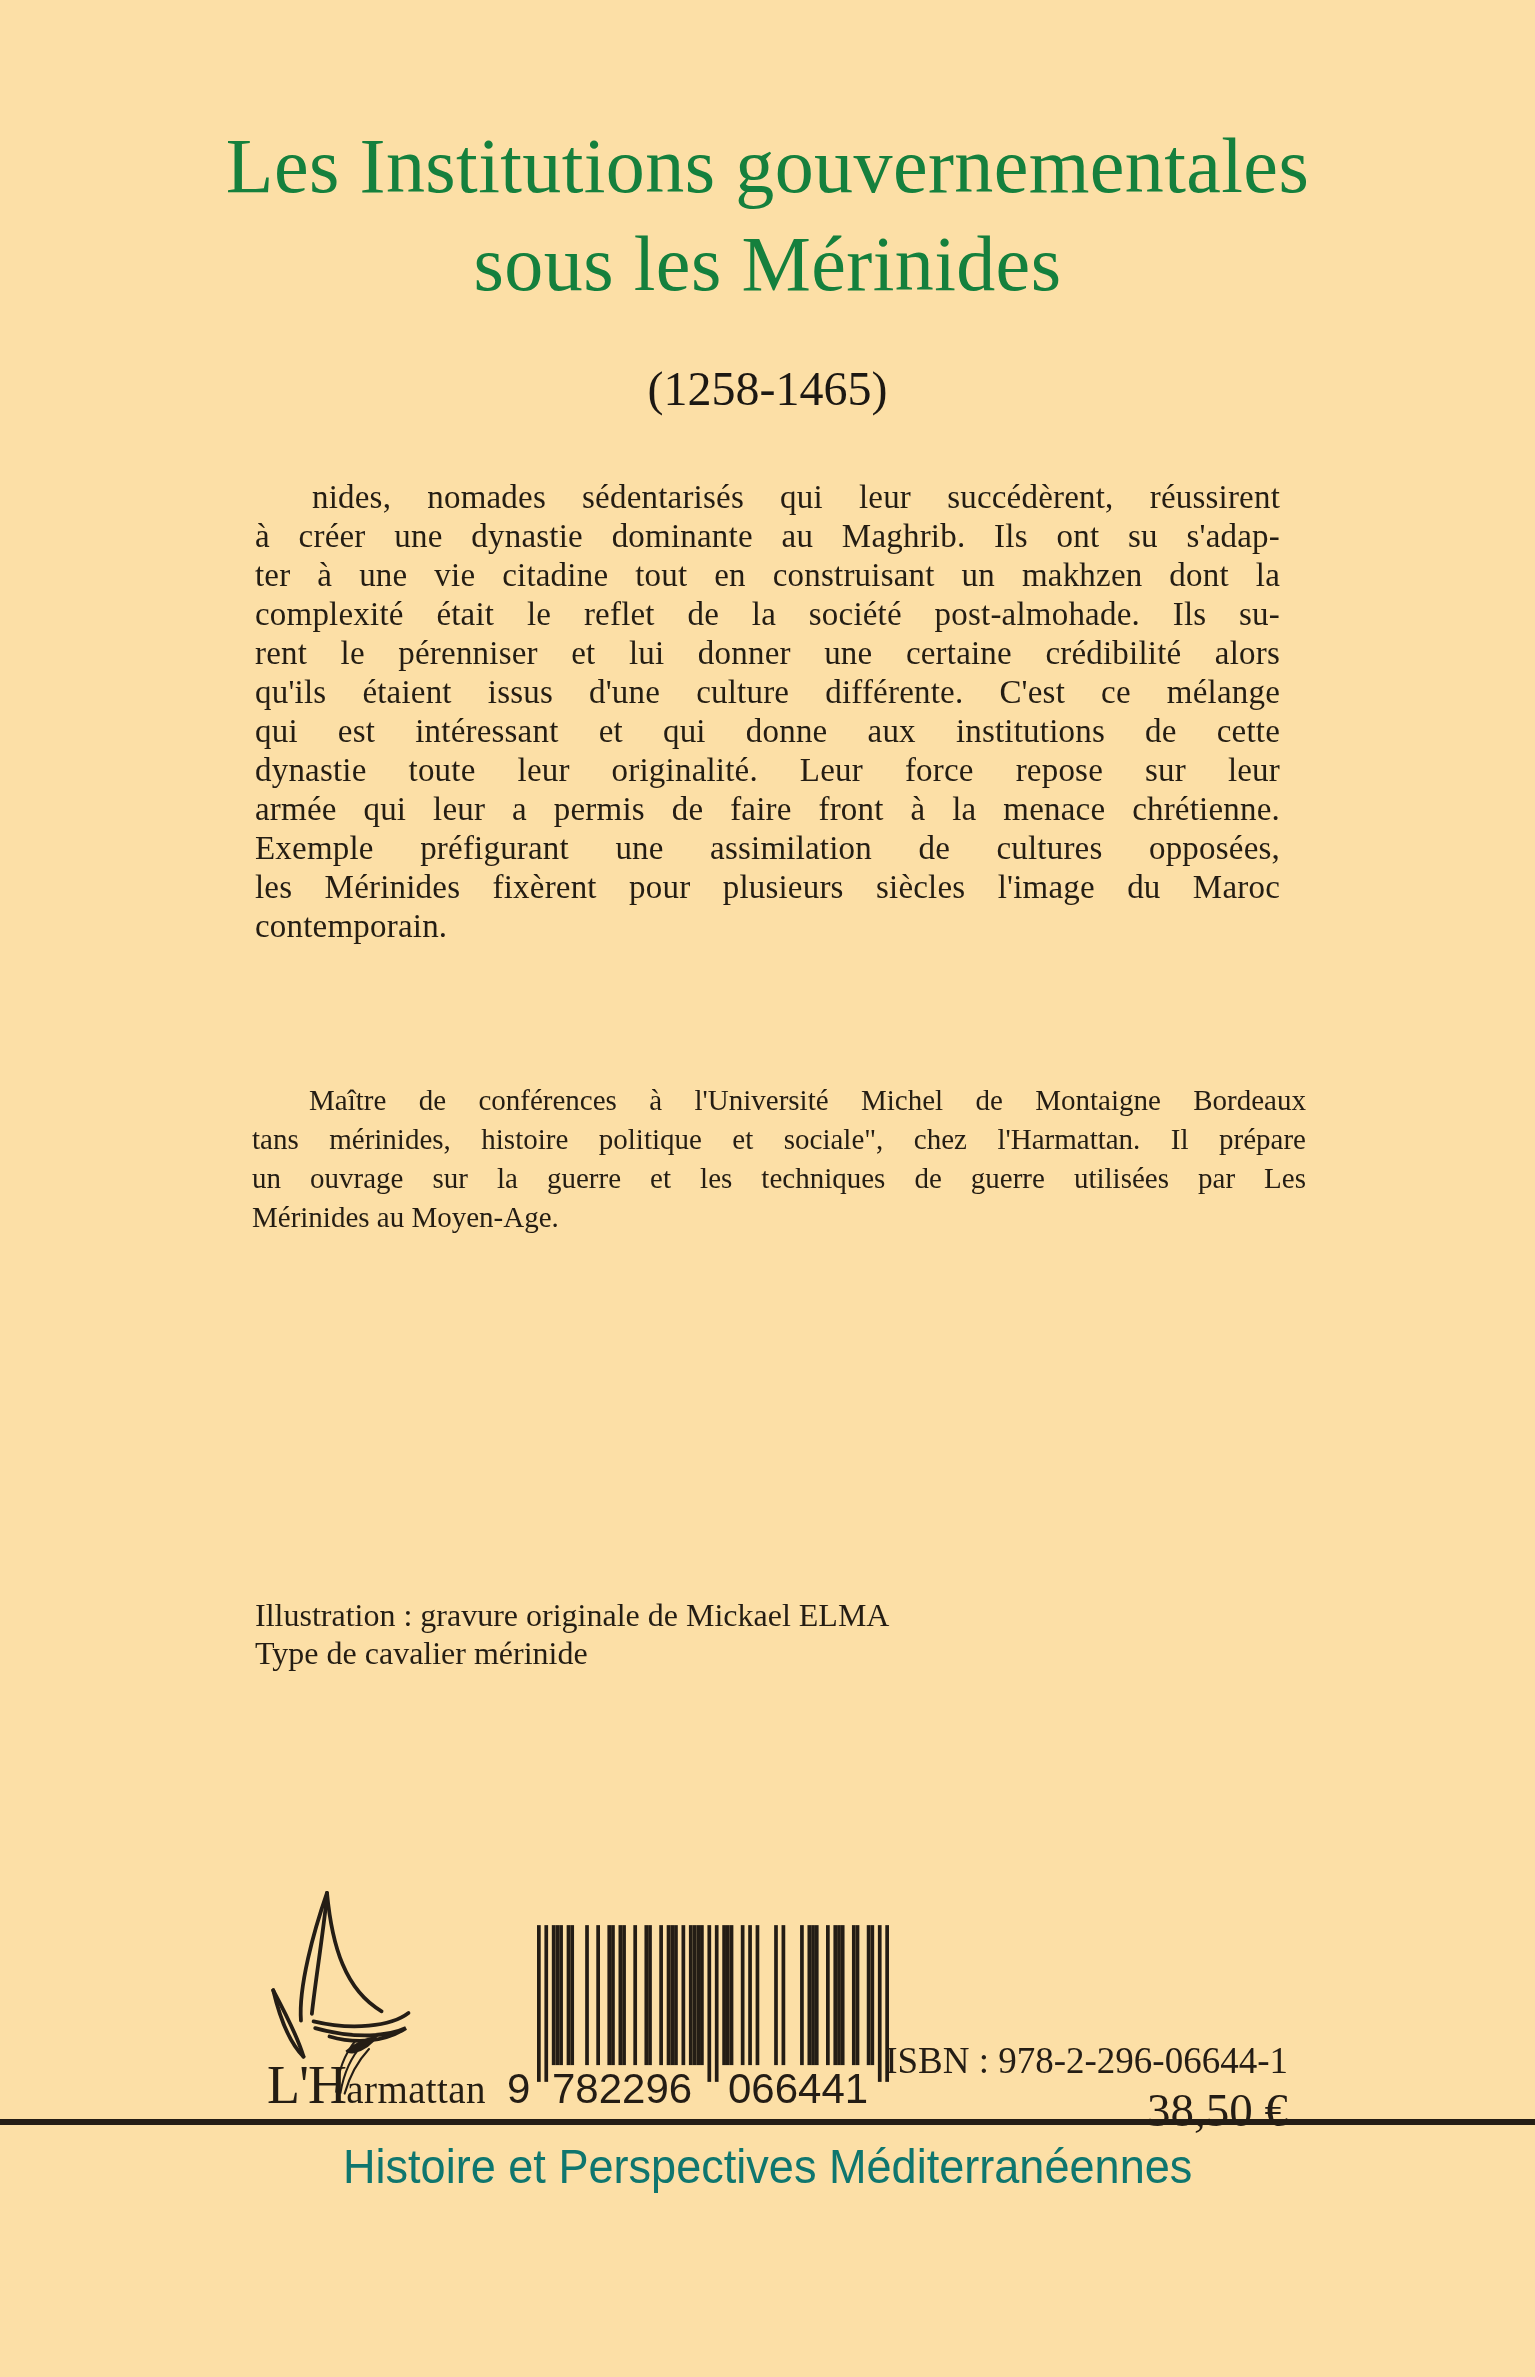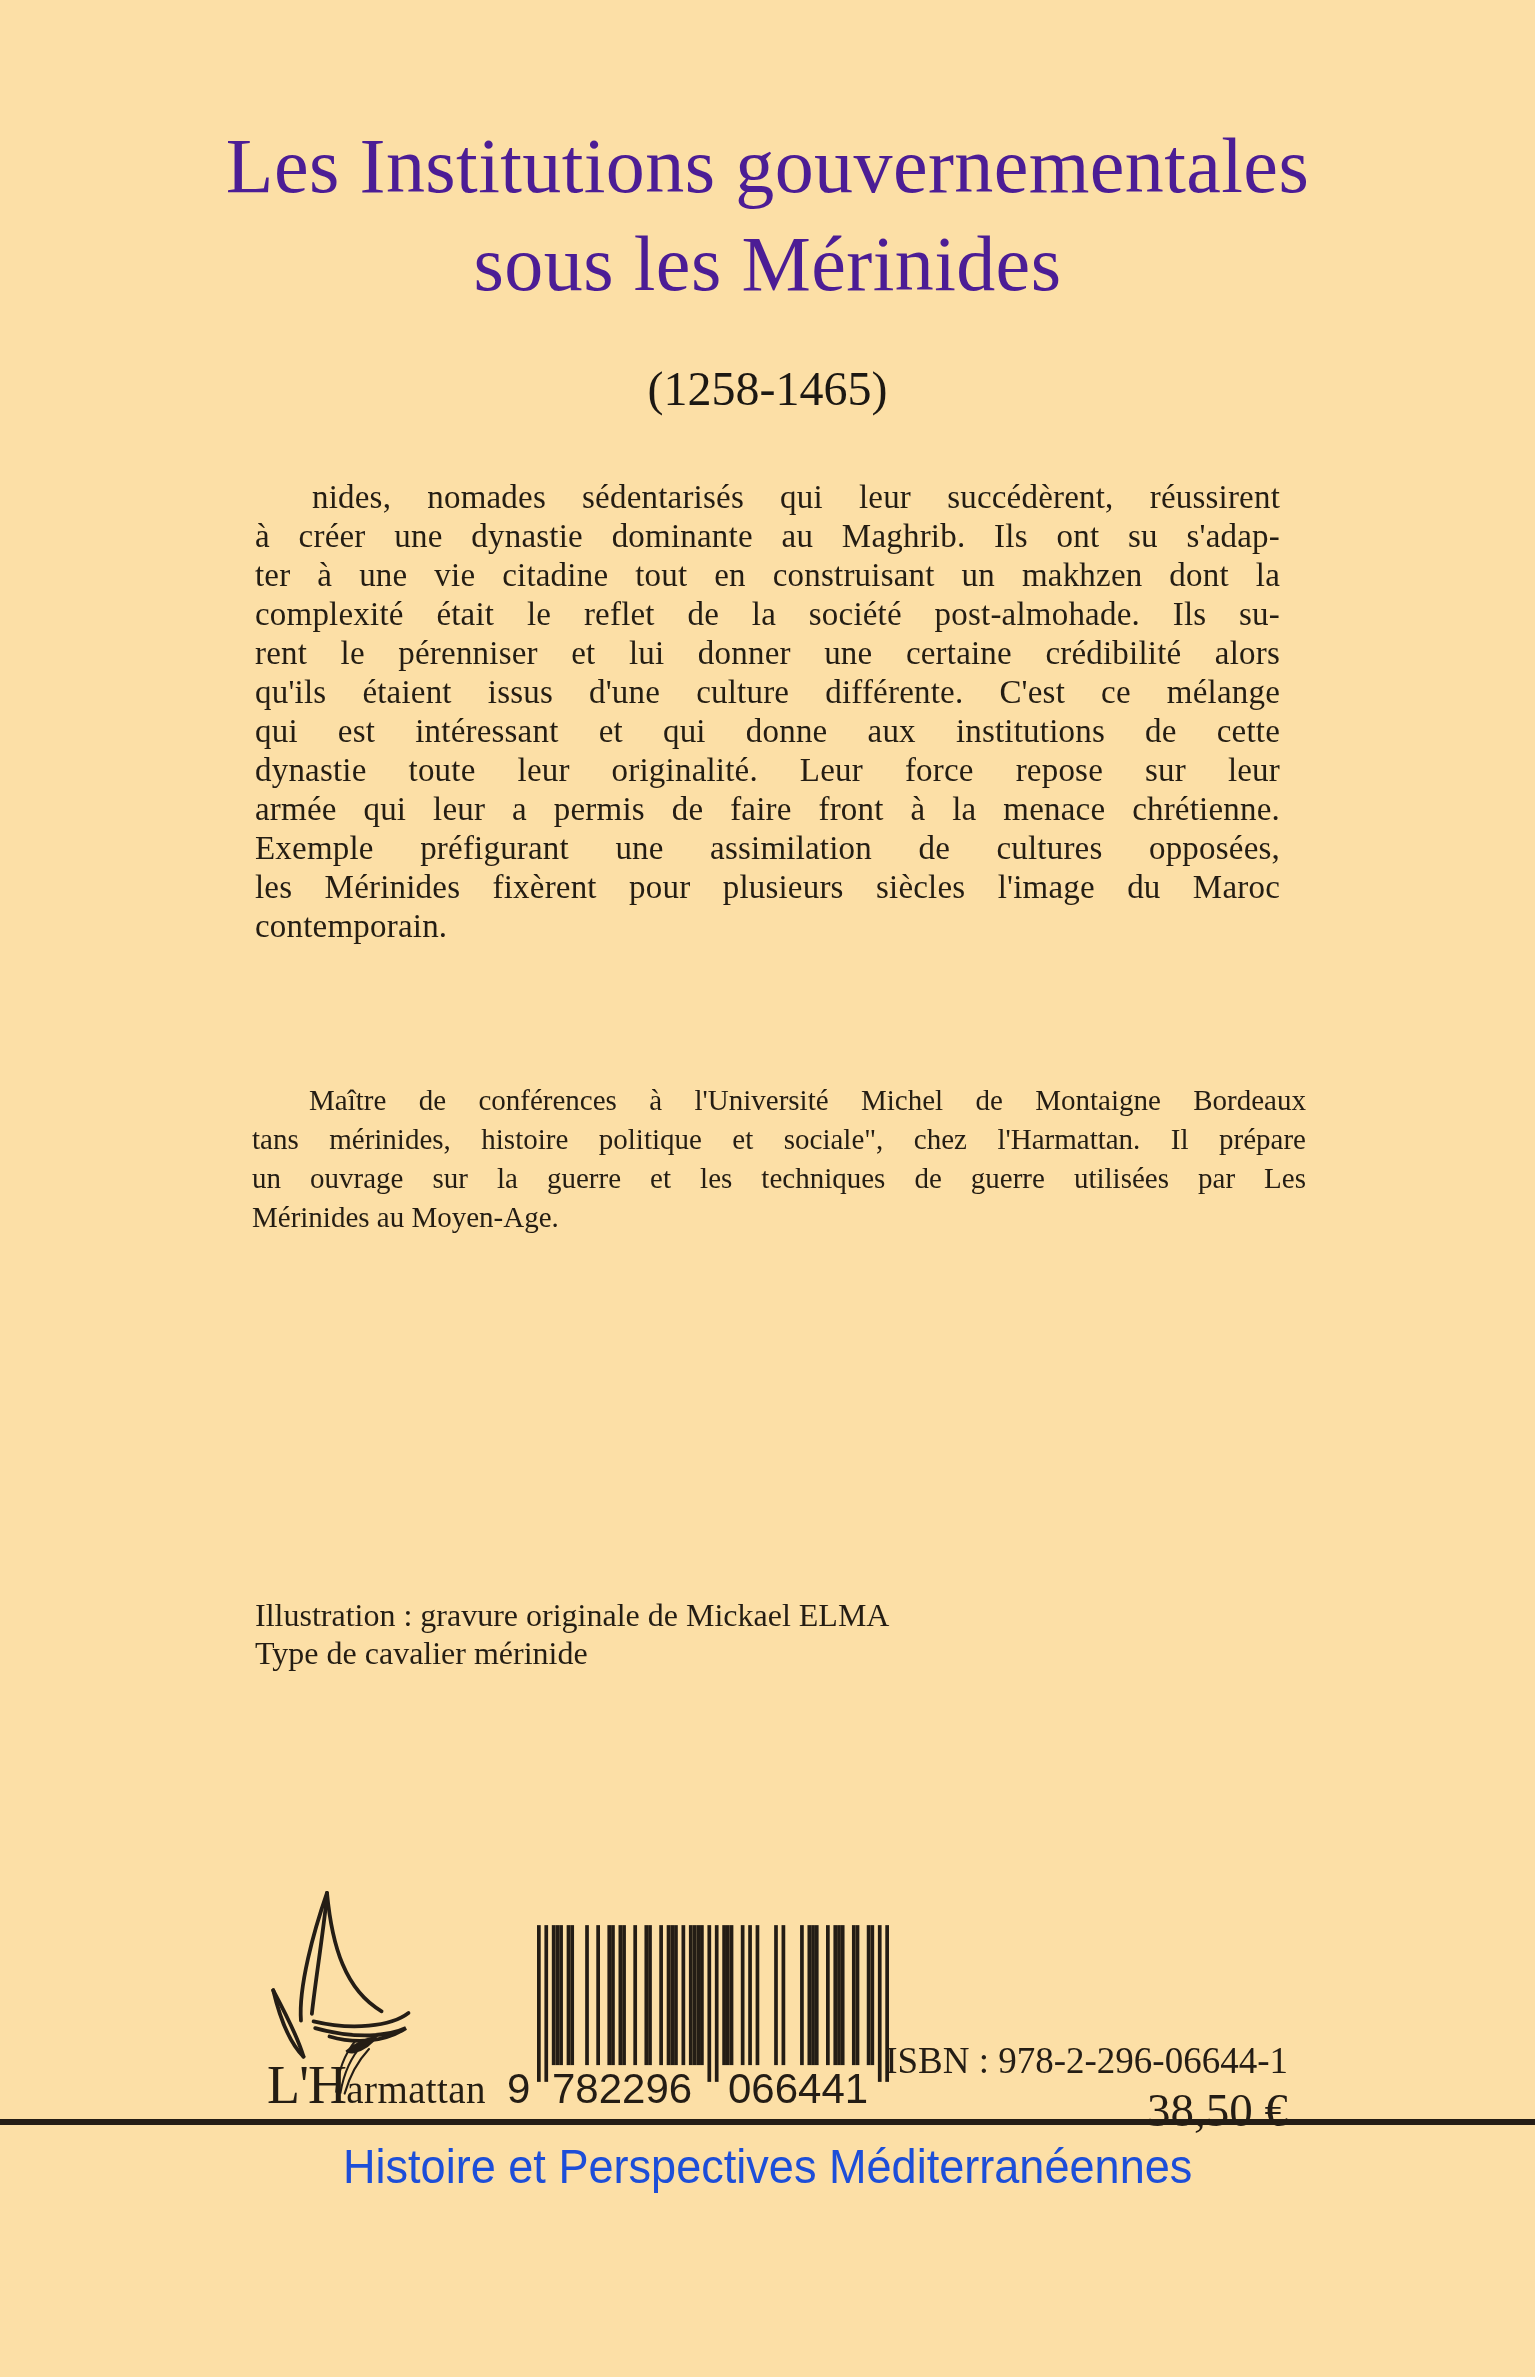--- a/index.html
+++ b/index.html
@@ -11,21 +11,21 @@
     font-family: "Liberation Serif", serif;
     color: #241d13;
   }
   .abs { position: absolute; }
 
   
   .title-block {
     left: 0; top: 117px; width: 1535px;
     text-align: center;
     font-size: 78px; line-height: 98px;
-    color: #4c1d95;
+    color: #15803d;
     letter-spacing: 0.4px;
   }
   .title-years {
     left: 0; top: 361px; width: 1535px;
     text-align: center;
     font-size: 48px;
     color: #1c1813;
   }
 
   
@@ -86,21 +86,21 @@
 
   
   .rule {
     left: 0; top: 2119px; width: 1535px; height: 5.9px;
     background: #241d15;
   }
   .series-title {
     left: 0; top: 2138px; width: 1535px;
     text-align: center;
     font-family: "Liberation Sans", sans-serif;
-    font-size: 49px; color: #1d4ed8;
+    font-size: 49px; color: #0f766e;
   }
   .series-title span {
     display: inline-block;
     transform: scaleX(0.92);
     transform-origin: center;
   }
 </style>
 </head>
 <body>
 

